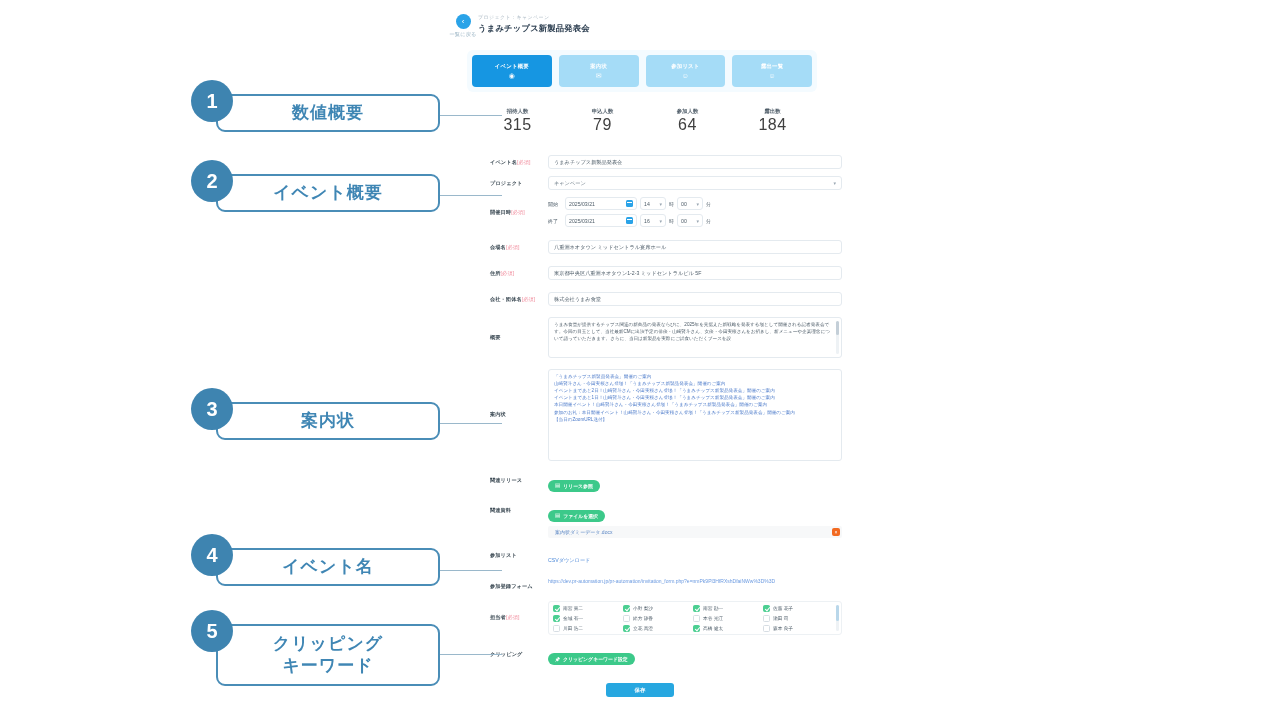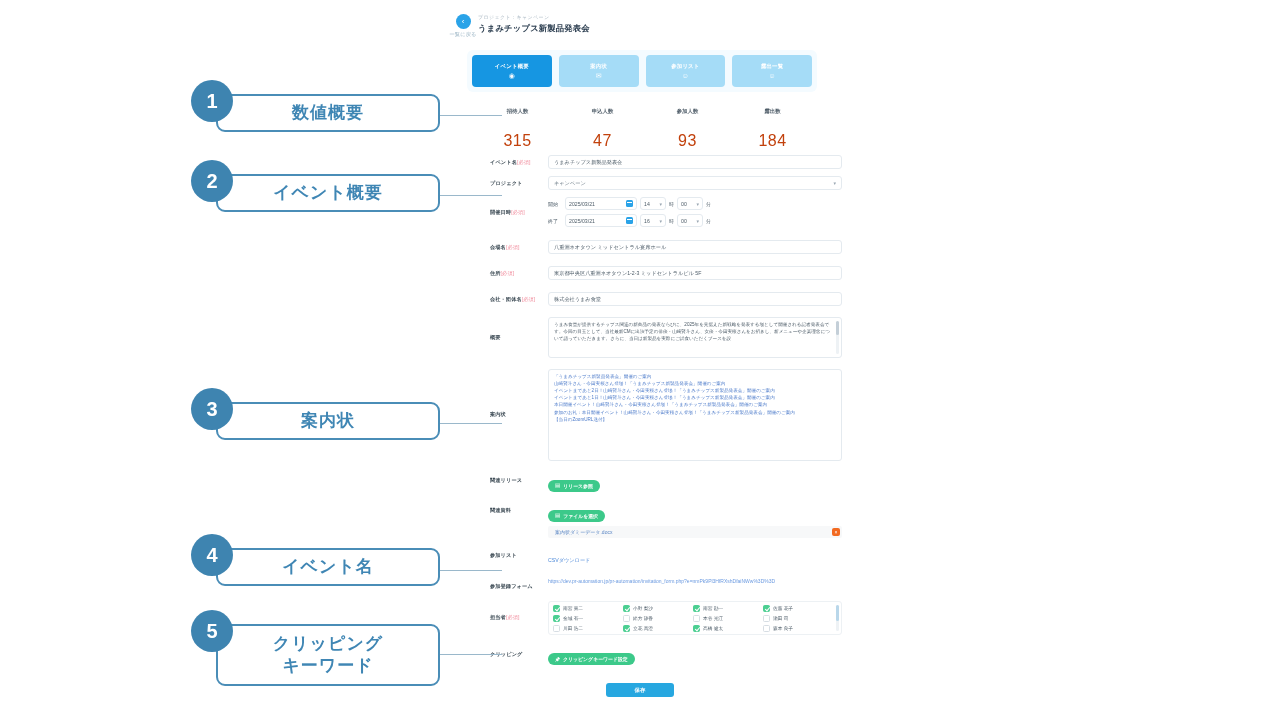--- a/index.html
+++ b/index.html
@@ -66,21 +66,21 @@
     gap: 2px; cursor: pointer;
   }
   .tab.active { background: #1696e2; }
   .tab-label { font-size: 5.4px; font-weight: bold; letter-spacing: .2px; }
   .tab-ico { font-size: 7px; line-height: 1; opacity: .95; }
 
   
   .stats { position: absolute; left: 45px; top: 108px; width: 340px; display: flex; }
   .stat { flex: 1; text-align: center; }
   .stat-label { font-size: 5.4px; color: #4c5a66; font-weight: bold; }
-  .stat-value { font-size: 16px; color: #c2410c; margin-top: 17px; letter-spacing: .5px; }
+  .stat-value { font-size: 16px; color: #404040; margin-top: 1px; letter-spacing: .5px; }
 
   
   .form { position: absolute; left: 60px; top: 155px; width: 352px; }
   .row { display: flex; align-items: flex-start; margin-bottom: 7px; }
   .row-label {
     width: 58px; flex: none;
     font-size: 5.2px; color: #3c4a54; font-weight: bold;
     padding-top: 4px; letter-spacing: .1px;
   }
   .req { color: #f08a9b; font-weight: normal; }
@@ -252,25 +252,25 @@
       </div>
     </div>
 
     <div class="stats">
       <div class="stat">
         <div class="stat-label">招待人数</div>
         <div class="stat-value">315</div>
       </div>
       <div class="stat">
         <div class="stat-label">申込人数</div>
-        <div class="stat-value">47</div>
+        <div class="stat-value">79</div>
       </div>
       <div class="stat">
         <div class="stat-label">参加人数</div>
-        <div class="stat-value">93</div>
+        <div class="stat-value">64</div>
       </div>
       <div class="stat">
         <div class="stat-label">露出数</div>
         <div class="stat-value">184</div>
       </div>
     </div>
 
     <div class="form">
 
       <div class="row">

